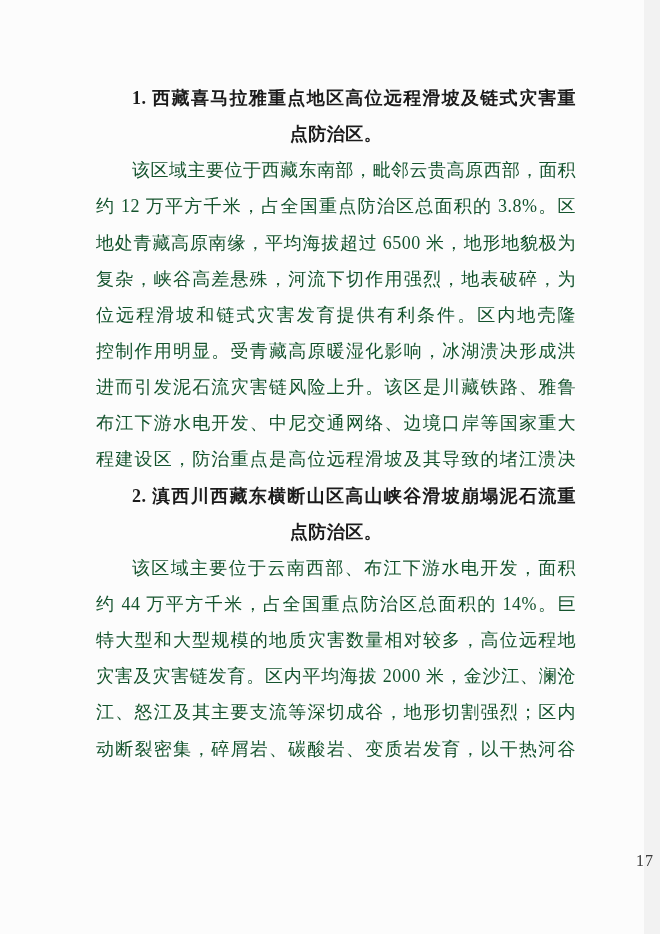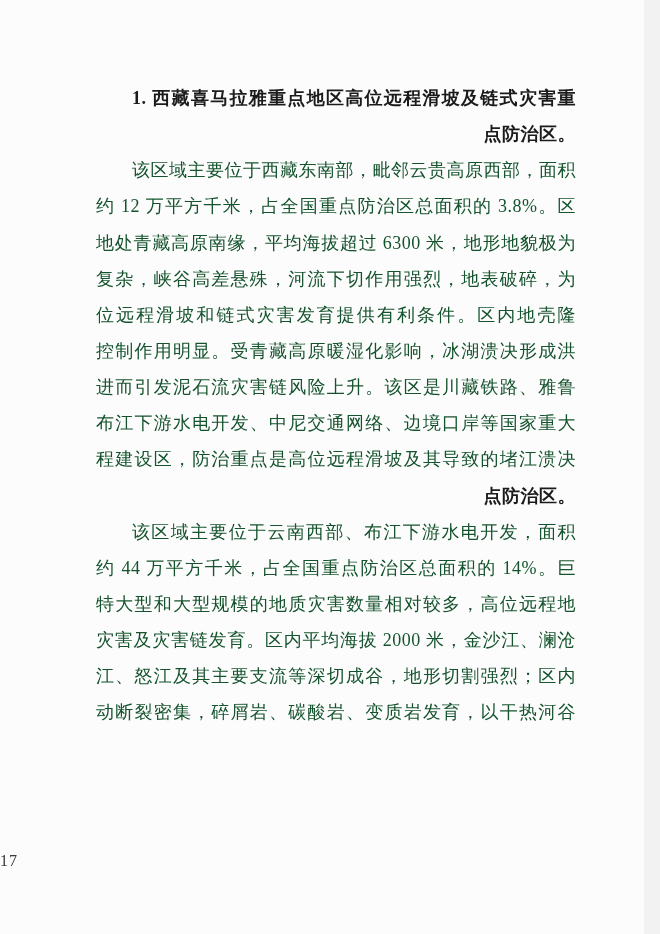--- a/index.html
+++ b/index.html
@@ -23,21 +23,21 @@
   .text-block {
     position: absolute;
     left: 96px;
     top: 80px;
     width: 480px;
   }
   .line {
     font-size: 18px;
     line-height: 36.15px;
     height: 36.15px;
-    text-align: right;
+    text-align: center;
     letter-spacing: 0.5px;
     white-space: normal;
     overflow: hidden;
   }
   .line.justify {
     text-align: justify;
     text-align-last: justify;
     -moz-text-align-last: justify;
     text-justify: inter-character;
   }
@@ -50,49 +50,50 @@
   }
   .block.body .line {
     font-weight: 400;
     color: #14532d;
   }
   .page-number {
     position: absolute;
     top: 851px;
     left: 0;
     width: 654px; 
-    text-align: left;
+    text-align: right;
     font-size: 16px;
     line-height: 20px;
     color: #3a3a3a;
     letter-spacing: 1px;
   }
 </style>
 </head>
 <body>
 
 <div class="page">
   <div class="text-block">
 
   <div class="block heading">
         <div class="line justify indent">1. 西藏喜马拉雅重点地区高位远程滑坡及链式灾害重</div>
         <div class="line">点防治区。</div>
       </div>
       <div class="block body">
         <div class="line justify indent">该区域主要位于西藏东南部，毗邻云贵高原西部，面积</div>
         <div class="line justify">约 12 万平方千米，占全国重点防治区总面积的 3.8%。区内</div>
-        <div class="line justify">地处青藏高原南缘，平均海拔超过 6300 米，地形地貌极为</div>
+        <div class="line justify">地处青藏高原南缘，平均海拔超过 6500 米，地形地貌极为</div>
         <div class="line justify">复杂，峡谷高差悬殊，河流下切作用强烈，地表破碎，为高</div>
         <div class="line justify">位远程滑坡和链式灾害发育提供有利条件。区内地壳隆升、</div>
         <div class="line justify">控制作用明显。受青藏高原暖湿化影响，冰湖溃决形成洪水</div>
         <div class="line justify">进而引发泥石流灾害链风险上升。该区是川藏铁路、雅鲁藏</div>
         <div class="line justify">布江下游水电开发、中尼交通网络、边境口岸等国家重大工</div>
         <div class="line justify">程建设区，防治重点是高位远程滑坡及其导致的堵江溃决链</div>
       </div>
       <div class="block heading">
+        <div class="line justify indent">2. 滇西川西藏东横断山区高山峡谷滑坡崩塌泥石流重</div>
         <div class="line">点防治区。</div>
       </div>
       <div class="block body">
         <div class="line justify indent">该区域主要位于云南西部、布江下游水电开发，面积</div>
         <div class="line justify">约 44 万平方千米，占全国重点防治区总面积的 14%。巨型、</div>
         <div class="line justify">特大型和大型规模的地质灾害数量相对较多，高位远程地质</div>
         <div class="line justify">灾害及灾害链发育。区内平均海拔 2000 米，金沙江、澜沧</div>
         <div class="line justify">江、怒江及其主要支流等深切成谷，地形切割强烈；区内活</div>
         <div class="line justify">动断裂密集，碎屑岩、碳酸岩、变质岩发育，以干热河谷气</div>
       </div>

